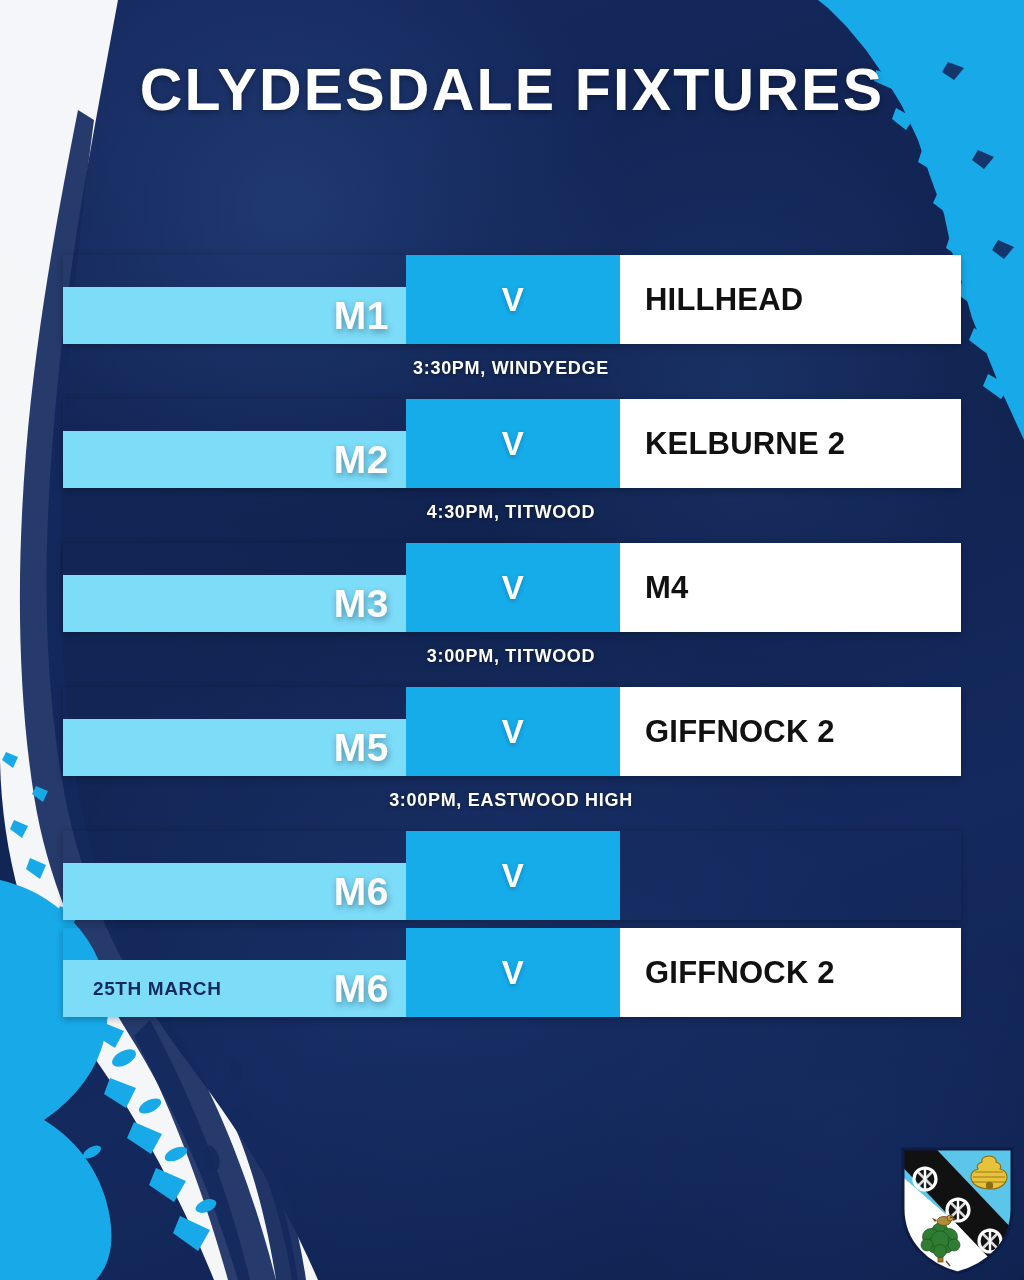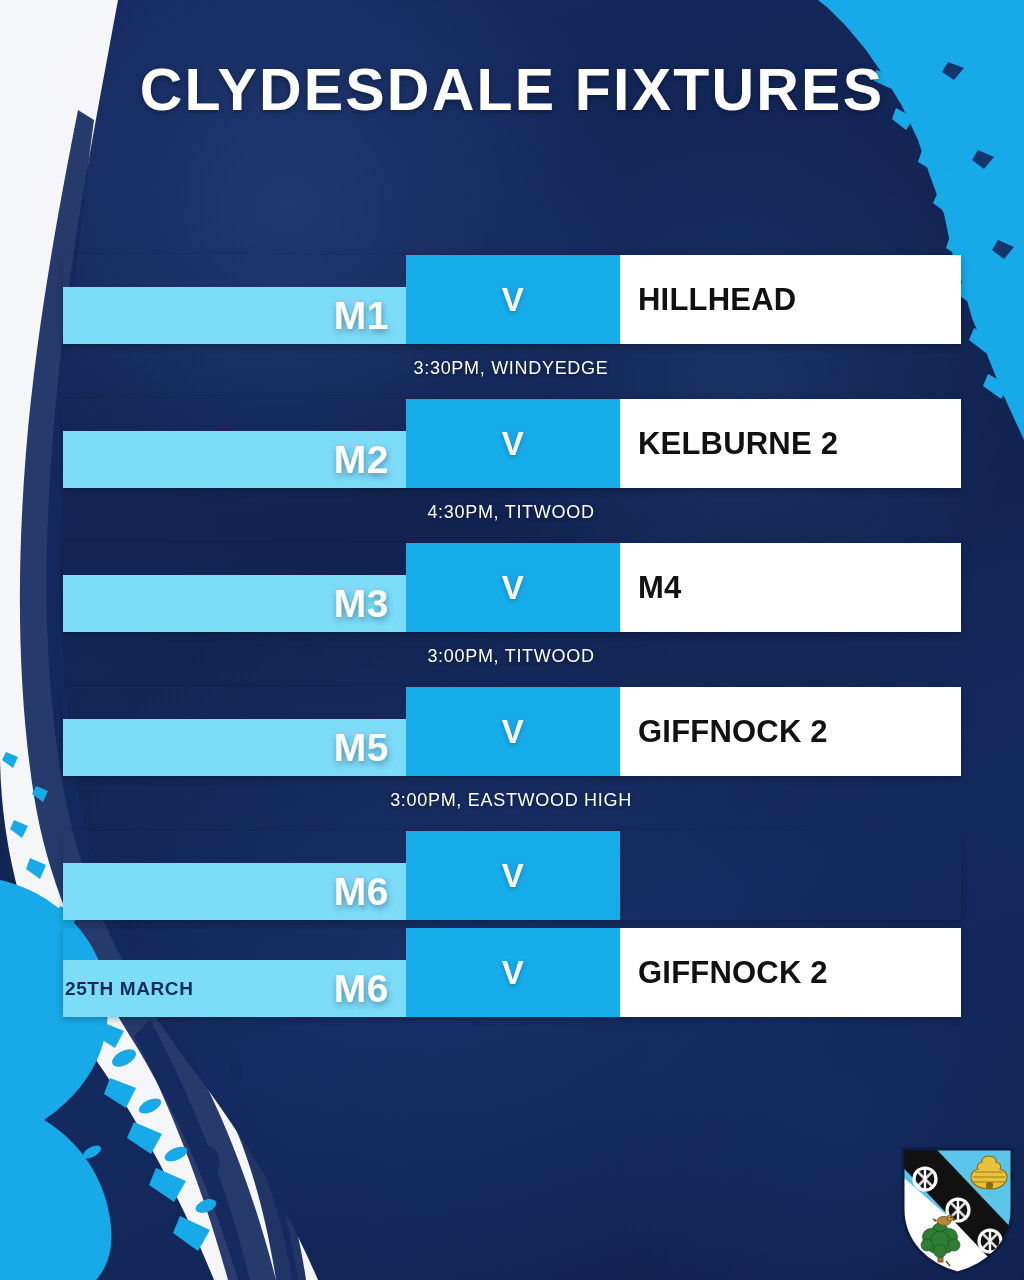--- a/index.html
+++ b/index.html
@@ -97,21 +97,21 @@
     display: flex;
     align-items: center;
     justify-content: flex-end;
     padding-right: 17px;
     box-sizing: border-box;
     position: relative;
     margin-top: 32px;
   }
   .date-tag {
     position: absolute;
-    left: 2px;
+    left: 30px;
     top: 50%;
     transform: translateY(-50%);
     color: #122a5e;
     font-size: 19px;
     font-weight: 700;
     letter-spacing: .6px;
   }
   .home-label {
     color: #ffffff;
     font-size: 39px;
@@ -131,35 +131,35 @@
     font-size: 33px;
     font-weight: 700;
     letter-spacing: .5px;
     text-shadow: 0 2px 4px rgba(0,60,100,.3);
   }
   .cell-away {
     flex: 1;
     background: #ffffff;
     display: flex;
     align-items: center;
-    padding-left: 18px;
+    padding-left: 25px;
     box-sizing: border-box;
   }
   .away-label {
     color: #111111;
     font-size: 31px;
     font-weight: 700;
     letter-spacing: .2px;
   }
 
   .caption {
     text-align: center;
     color: #ffffff;
     font-size: 18px;
-    font-weight: 400;
+    font-weight: 700;
     letter-spacing: .7px;
     padding: 14px 0 12px 0;
     text-shadow: 0 1px 4px rgba(0,0,0,.4);
     margin-right: 2px;
   }
 
   
   .crest {
     position: absolute;
     left: 899px;

